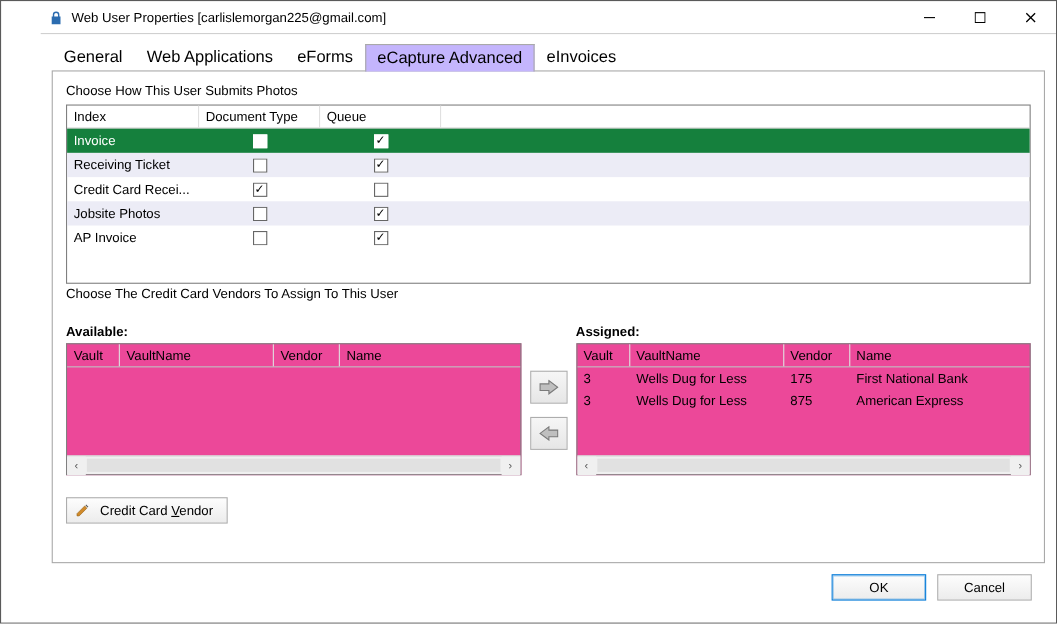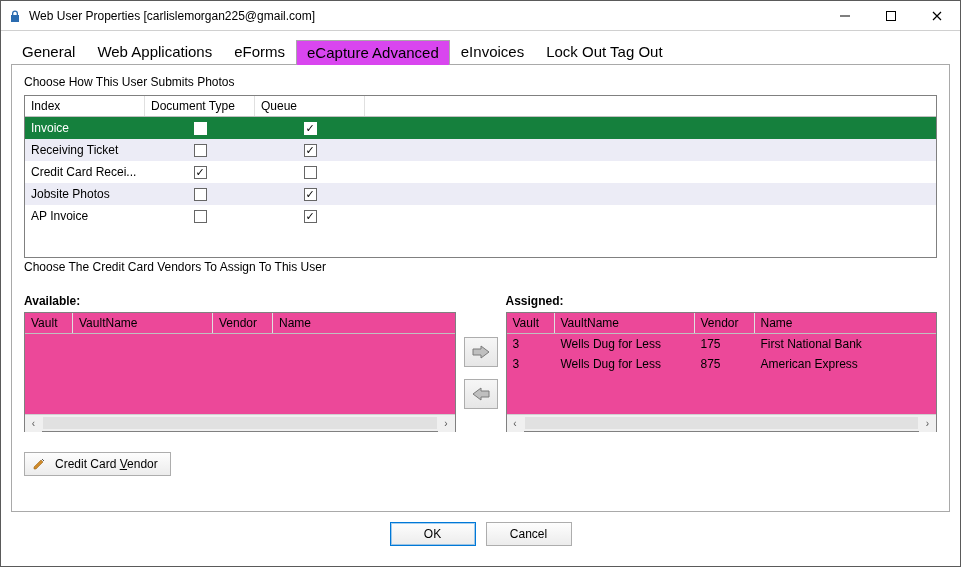--- a/index.html
+++ b/index.html
@@ -1,26 +1,26 @@
 <!DOCTYPE html>
 <html><head>
 <meta charset="utf-8">
 <style>
   * { box-sizing: border-box; }
   html, body { margin: 0; padding: 0; font-family: "Segoe UI", Tahoma, sans-serif; font-size: 12px; color: #000; background: #fff; }
-  .window { width: 961px; height: 567px; border: 1px solid #5a5a5a; background: #fff; display: flex; flex-direction: column; }
+  .window { width: 961px; height: 567px; border: 1px solid #5a5a5a; background: #fff; display: flex; flex-direction: column; padding-left: 36px; }
   .titlebar { height: 30px; display: flex; align-items: center; padding-left: 6px; border-bottom: 1px solid #d0d0d0; }
   .titlebar .icon { width: 16px; height: 16px; margin-right: 6px; display: inline-flex; align-items: center; justify-content: center; }
   .titlebar .title { flex: 1; font-size: 12px; }
   .win-btns { display: flex; height: 100%; }
   .win-btn { width: 46px; height: 100%; display: flex; align-items: center; justify-content: center; font-size: 14px; font-family: "Segoe UI Symbol", sans-serif; }
   .content { flex: 1; padding: 8px 10px 10px 10px; display: flex; flex-direction: column; }
   .tabs { display: flex; align-items: flex-end; font-size: 15px; }
   .tab { padding: 3px 10px 4px 10px; border: 1px solid transparent; border-bottom: none; cursor: default; }
-  .tab.active { border-color: #a9a9a9; background: #d946ef; position: relative; top: 1px; z-index: 2; }
+  .tab.active { border-color: #a9a9a9; background: #c4b5fd; position: relative; top: 1px; z-index: 2; }
   .tab-panel { border: 1px solid #a9a9a9; flex: 1; background: #fff; position: relative; z-index: 1; padding: 10px 12px 12px 12px; display: flex; flex-direction: column; }
   .section-label { font-size: 12px; margin-bottom: 6px; }
 
   .doc-table-wrap { border: 1px solid #808080; background: #fff; }
   .doc-header, .doc-row { display: grid; grid-template-columns: 120px 110px 110px 1fr; align-items: center; }
   .doc-header { border-bottom: 1px solid #c0c0c0; }
   .doc-header .hcell { padding: 3px 6px; font-size: 12px; border-right: 1px solid #e0e0e0; }
   .doc-header .hcell:last-child { border-right: none; }
   .doc-row { height: 22px; }
   .doc-row.selected { background: #15803d; color: #fff; }
@@ -45,21 +45,21 @@
   .hscroll { height: 17px; background: #f0f0f0; border-top: 1px solid #d0d0d0; display: flex; align-items: center; justify-content: space-between; }
   .hsbtn { width: 17px; height: 17px; display: flex; align-items: center; justify-content: center; background: #f0f0f0; font-size: 10px; color: #555; }
   .hstrack { flex: 1; height: 12px; background: #e1e1e1; margin: 0 1px; }
 
   .move-col { width: 50px; display: flex; flex-direction: column; align-items: center; justify-content: center; gap: 12px; padding-top: 20px; }
   .move-btn { width: 34px; height: 30px; border: 1px solid #adadad; background: linear-gradient(#f6f6f6,#e6e6e6); display: flex; align-items: center; justify-content: center; }
 
   .cc-vendor-btn { margin-top: 20px; display: inline-flex; align-items: center; gap: 8px; padding: 3px 12px 3px 6px; border: 1px solid #adadad; background: linear-gradient(#fdfdfd,#ececec); width: fit-content; }
   .cc-vendor-btn .vicon { width: 16px; height: 16px; display: inline-flex; align-items: center; justify-content: center; }
 
-  .footer { display: flex; justify-content: center; gap: 10px; padding: 10px 12px; }
+  .footer { display: flex; justify-content: flex-end; gap: 10px; padding: 10px 12px; }
   .btn { width: 86px; height: 24px; border: 1px solid #adadad; background: linear-gradient(#fdfdfd,#ececec); display: flex; align-items: center; justify-content: center; font-size: 12px; }
   .btn.default { border: 1px solid #0078d7; box-shadow: inset 0 0 0 1px rgba(0,120,215,.35); }
   .underline-letter { text-decoration: underline; }
 </style>
 </head>
 <body>
 
 <div class="window">
   <div class="titlebar">
     <span class="icon">
@@ -87,21 +87,20 @@
     </div>
   </div>
 
   <div class="content">
     <div class="tabs" id="tabs">
         <div class="tab">General</div>
         <div class="tab">Web Applications</div>
         <div class="tab">eForms</div>
         <div class="tab active">eCapture Advanced</div>
         <div class="tab">eInvoices</div>
-        <div class="tab">Lock Out Tag Out</div>
       </div>
     <div class="tab-panel">
 
       <div class="section-label">Choose How This User Submits Photos</div>
       <div class="doc-table-wrap">
         <div class="doc-header">
           <div class="hcell">Index</div>
           <div class="hcell">Document Type</div>
           <div class="hcell">Queue</div>
           <div class="hcell"></div>

